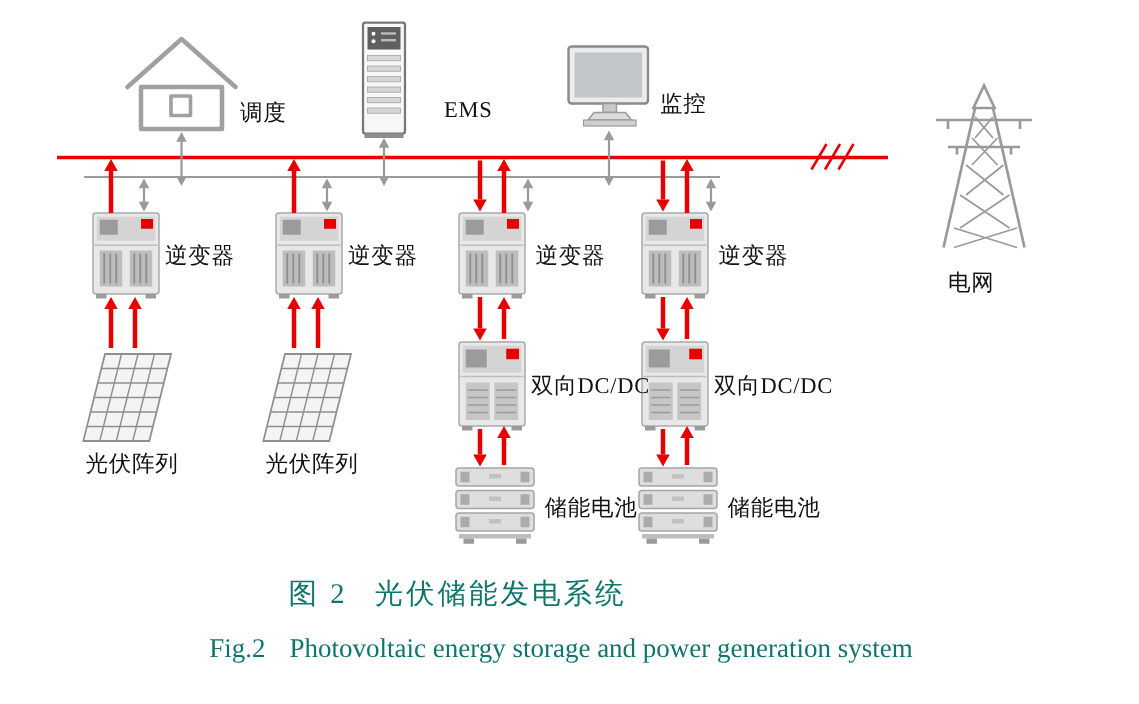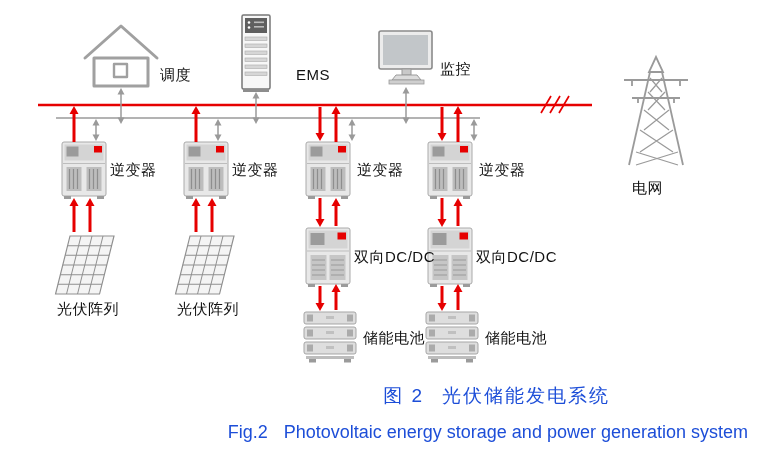--- a/index.html
+++ b/index.html
@@ -1,27 +1,27 @@
 <!DOCTYPE html>
 <html style="--power-line-red: #e60000; --icon-gray: #9a9a9a;"><head>
 <meta charset="utf-8">
 <style>
   html,body{margin:0;padding:0;background:#fff}
   .stage{position:relative;width:759px;height:469px;background:#fff;overflow:hidden;
-         font-family:Liberation Sans, sans-serif;color:#111}
+         font-family:Liberation Serif, serif;color:#111}
   svg.canvas{position:absolute;left:0;top:0}
   .lbl{position:absolute;font-size:15px;white-space:nowrap;letter-spacing:.5px}
   .red-line{stroke:var(--power-line-red,#e60000);fill:none}
   .red-fill{fill:var(--power-line-red,#e60000)}
   .gray-line{stroke:var(--icon-gray,#9a9a9a);fill:none}
   .gray-fill{fill:var(--icon-gray,#9a9a9a)}
   .bus{stroke-width:2.4}
   .parrow{stroke-width:3}
   .carrow{stroke-width:1.5}
-  .cap{position:absolute;text-align:right;color:#1d4ed8}
+  .cap{position:absolute;text-align:center;color:#0f766e}
   .cap-zh{left:0;width:610px;top:383px;font-size:19px;letter-spacing:2px}
   .cap-en{left:0;width:748px;top:422px;font-size:18px}
   .gap-zh{margin-left:18px}
   .gap-en{margin-left:16px}
 </style>
 </head>
 <body>
 
 <div class="stage">
 

